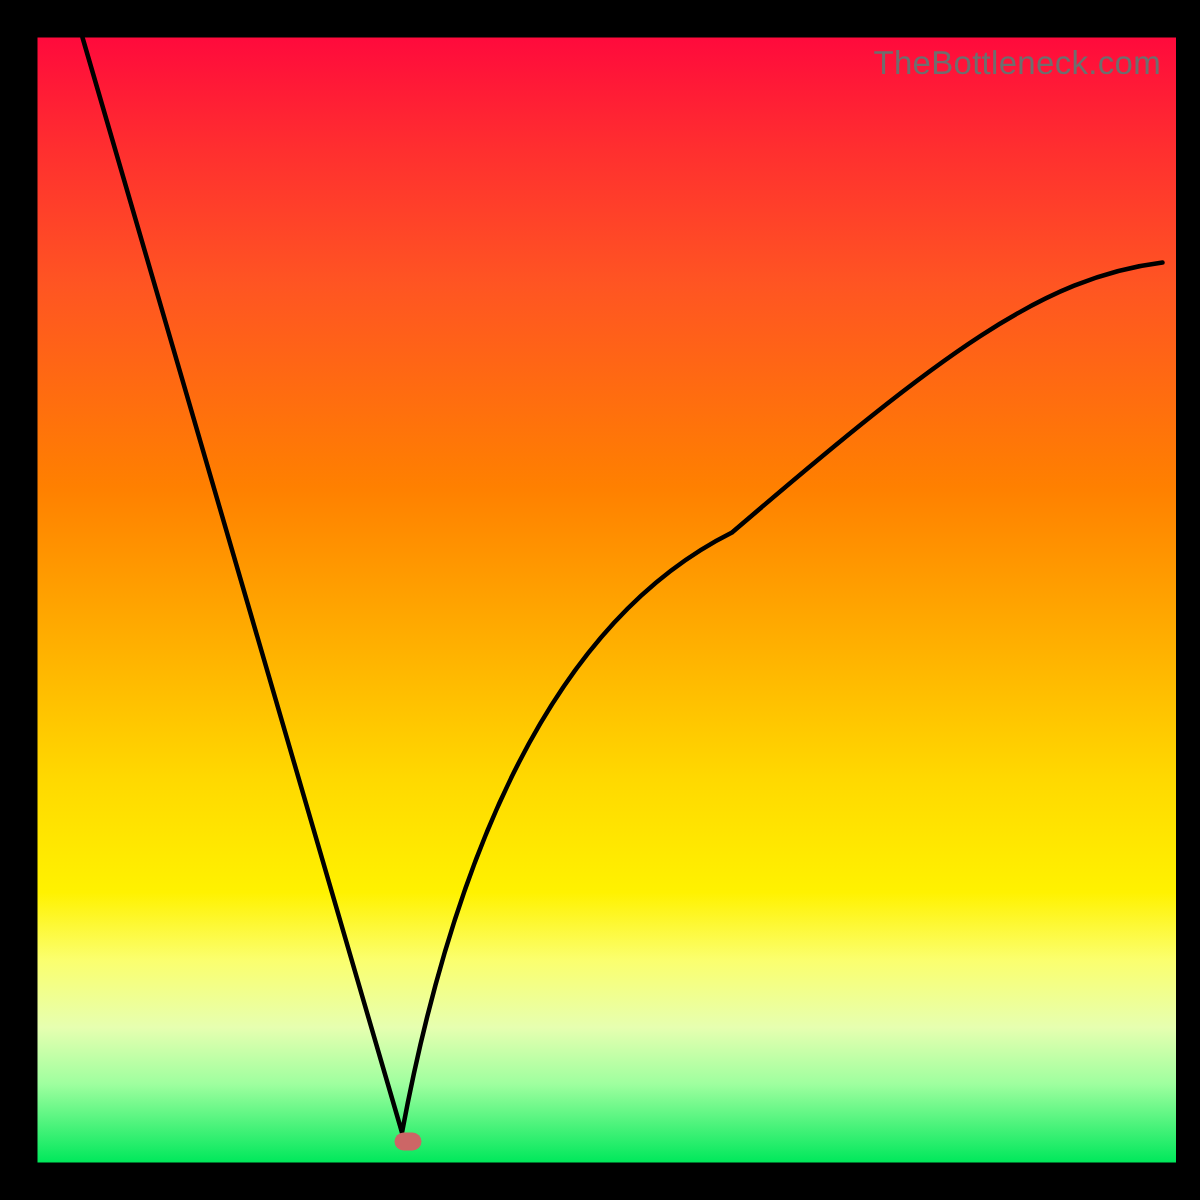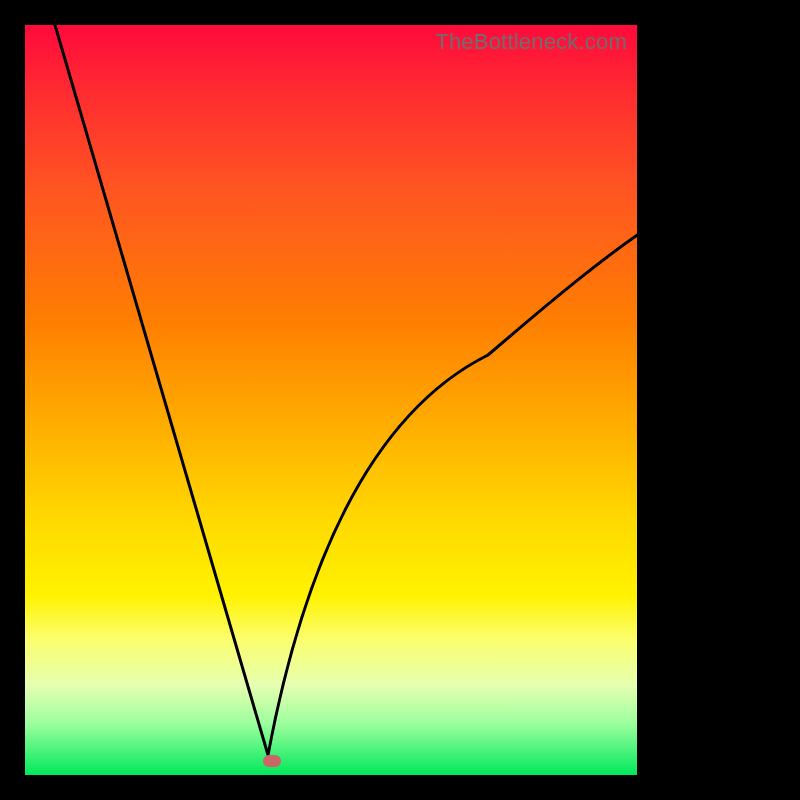--- a/index.html
+++ b/index.html
@@ -13,21 +13,21 @@
   .frame {
     position: relative;
     width: 800px;
     height: 800px;
     background: #000;
   }
   .plot-area {
     position: absolute;
     left: 25px;
     top: 25px;
-    width: 612px;
+    width: 759px;
     height: 750px;
     background: linear-gradient(to bottom,
       #ff0a3c 0%,
       #ff2f2f 10%,
       #ff5522 22%,
       #ff8000 40%,
       #ffb300 55%,
       #ffd900 66%,
       #fff200 76%,
       #fbff6e 82%,

